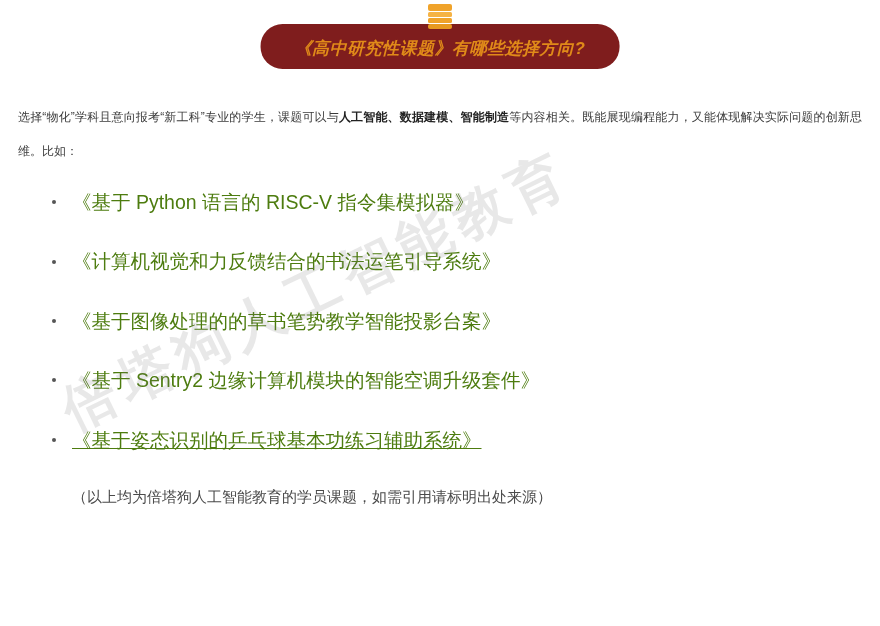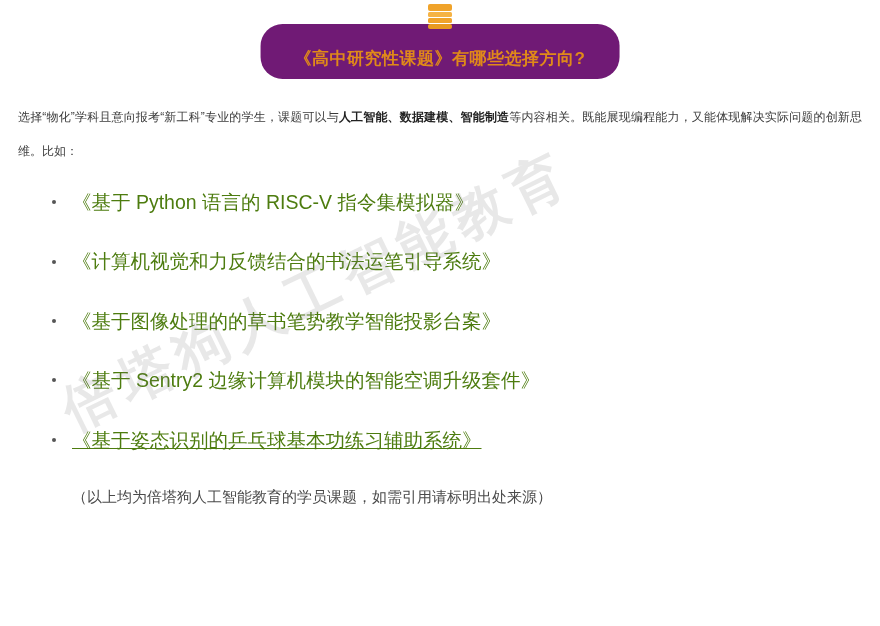--- a/index.html
+++ b/index.html
@@ -35,25 +35,26 @@
     top: 4px;
     width: 34px;
     height: 26px;
     z-index: 3;
   }
   .banner {
     position: absolute;
     top: 24px;
     left: 50%;
     transform: translateX(-50%);
-    background: #701a75;
+    background: #7f1d1d;
     border-radius: 22px;
-    padding: 26px 34px 12px 34px;
+    padding: 16px 34px 12px 34px;
     z-index: 2;
     white-space: nowrap;
+    font-style: italic;
   }
   .banner-title {
     font-size: 17px;
     font-weight: bold;
     color: #e08a19;
     letter-spacing: 0.5px;
     line-height: 1;
   }
 
   

